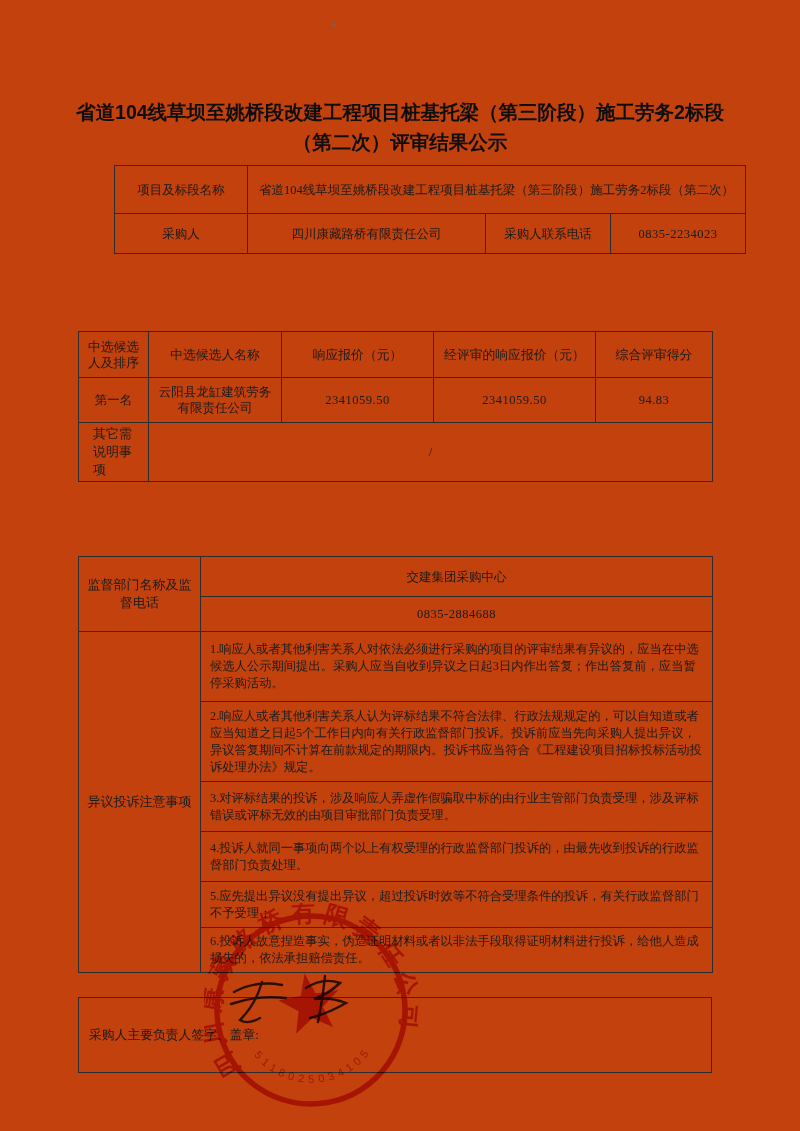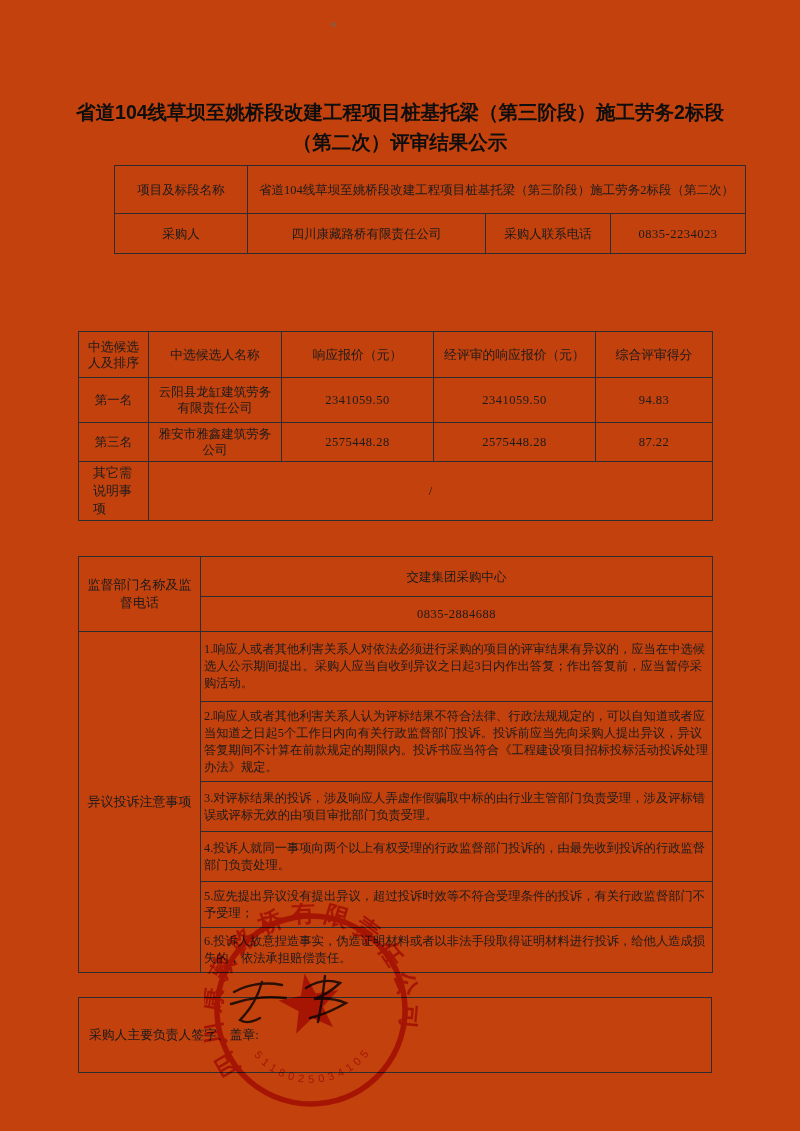--- a/index.html
+++ b/index.html
@@ -16,21 +16,21 @@
   td,th { border:1.8px solid #2d2d2f; font-weight:normal; text-align:center; vertical-align:middle;
           font-size:12.5px; line-height:16px; padding:2px 4px; color:#1b1b1d; overflow:hidden; }
 
   .tA { top:165px; left:82px; width:631px;margin-left:32px; }
   .tB { top:331px; left:78px; width:634px; }
   .tC { top:556px; left:78px; width:634px; }
   .tD { top:631px; left:78px; width:634px; }
   .tE { top:997px; left:78px; width:634px; height:76px; }
 
   .tB th { font-size:12.8px; }
-  .tD td.item { text-align:left; font-size:12.3px; line-height:17px; padding:5px 3px; }
+  .tD td.item { text-align:left; font-size:12.3px; line-height:17px; padding:5px 9px; }
   .tD td.lab-cell { font-size:13px; }
   .tC td.lab-cell { font-size:13px; line-height:18px; }
   .tE td { text-align:left; padding-left:10px; font-size:12.8px; }
   .num { letter-spacing:.5px; }
 
   .stamp-wrap { position:absolute; left:204px; top:903px; width:214px; height:214px;
                 mix-blend-mode:multiply; opacity:.88; pointer-events:none; }
   .sig-wrap  { position:absolute; left:226px; top:968px; width:150px; height:70px;
                mix-blend-mode:multiply; pointer-events:none; }
 </style>
@@ -78,27 +78,20 @@
       <th>响应报价（元）</th>
       <th>经评审的响应报价（元）</th>
       <th>综合评审得分</th>
     </tr>
     <tr style="height:45px">
       <td>第一名</td>
       <td>云阳县龙缸建筑劳务有限责任公司</td>
       <td class="num">2341059.50</td>
       <td class="num">2341059.50</td>
       <td class="num">94.83</td>
-    </tr>
-    <tr style="height:39px">
-      <td>第三名</td>
-      <td>雅安市雅鑫建筑劳务公司</td>
-      <td class="num">2575448.28</td>
-      <td class="num">2575448.28</td>
-      <td class="num">87.22</td>
     </tr>
     <tr style="height:44px">
       <td style="text-align:left; padding-left:14px; font-size:13px; line-height:18px;">其它需说明事项</td>
       <td colspan="4">/</td>
     </tr>
   </tbody>
     </table>
 
   <table class="tC">
     <colgroup>

